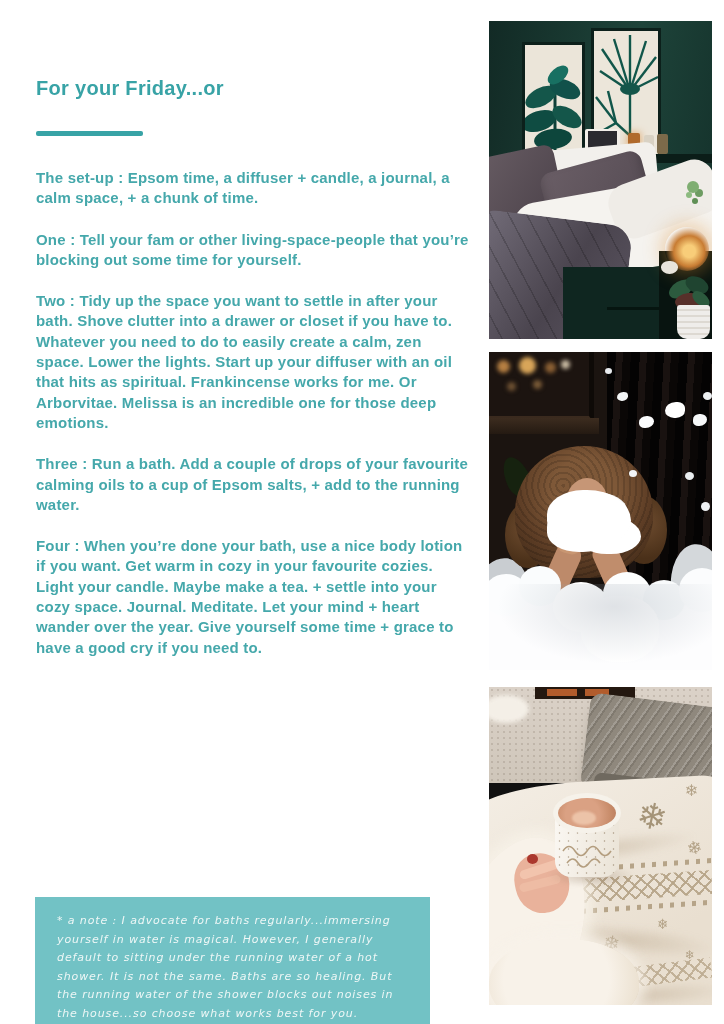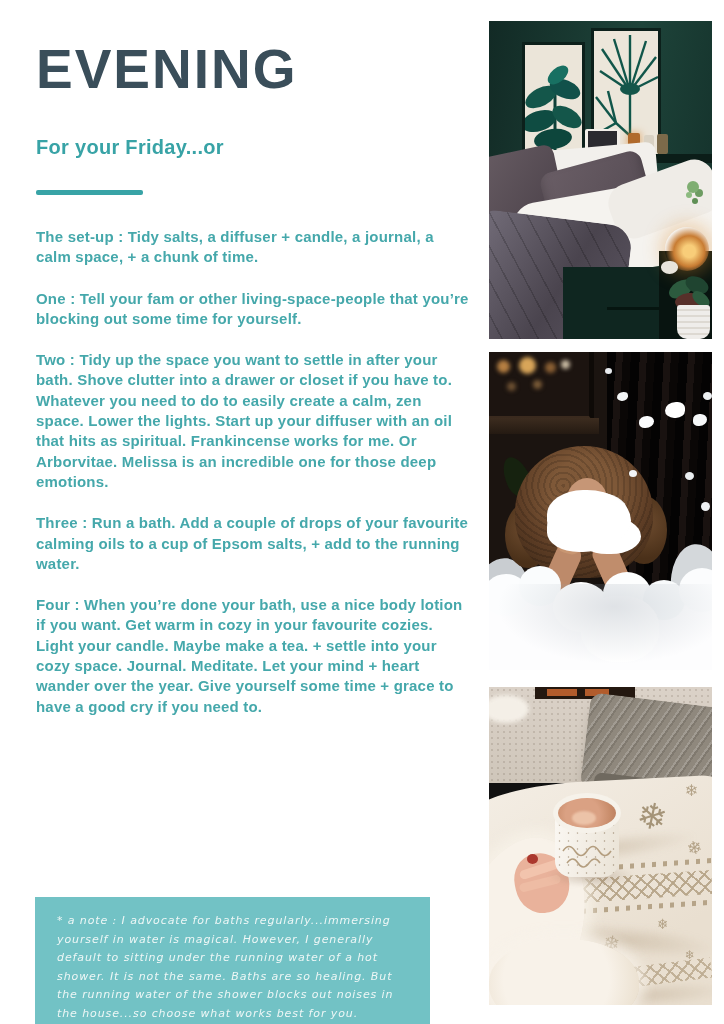--- a/index.html
+++ b/index.html
@@ -25,28 +25,27 @@
   .abs{position:absolute;}
   .snow{position:absolute;color:#b3a287;font-family:"DejaVu Sans",sans-serif;line-height:1;}
 </style>
 </head>
 <body>
 
 <div class="page">
 
   <div class="content">
     <h1 class="title">
-      <span>EVENING</span>
     </h1>
     <h2 class="subtitle">
       <span>For your Friday...or</span>
     </h2>
     <div class="divider"></div>
     <div class="body-copy">
-      <p class="body-para">The set-up : Tidy salts, a diffuser + candle, a journal, a calm space, + a chunk of time.</p>
+      <p class="body-para">The set-up : Epsom time, a diffuser + candle, a journal, a calm space, + a chunk of time.</p>
       <p class="body-para">One : Tell your fam or other living-space-people that you’re blocking out some time for yourself.</p>
       <p class="body-para">Two : Tidy up the space you want to settle in after your bath. Shove clutter into a drawer or closet if you have to. Whatever you need to do to easily create a calm, zen space. Lower the lights. Start up your diffuser with an oil that hits as spiritual. Frankincense works for me. Or Arborvitae. Melissa is an incredible one for those deep emotions.</p>
       <p class="body-para">Three : Run a bath. Add a couple of drops of your favourite calming oils to a cup of Epsom salts, + add to the running water.</p>
       <p class="body-para">Four : When you’re done your bath, use a nice body lotion if you want. Get warm in cozy in your favourite cozies. Light your candle. Maybe make a tea. + settle into your cozy space. Journal. Meditate. Let your mind + heart wander over the year. Give yourself some time + grace to have a good cry if you need to.</p>
     </div>
   </div>
 
   <aside class="note-box">
     <p class="note-text">* a note : I advocate for baths regularly...immersing yourself in water is magical. However, I generally default to sitting under the running water of a hot shower. It is not the same. Baths are so healing. But the running water of the shower blocks out noises in the house...so choose what works best for you.</p>
   </aside>

